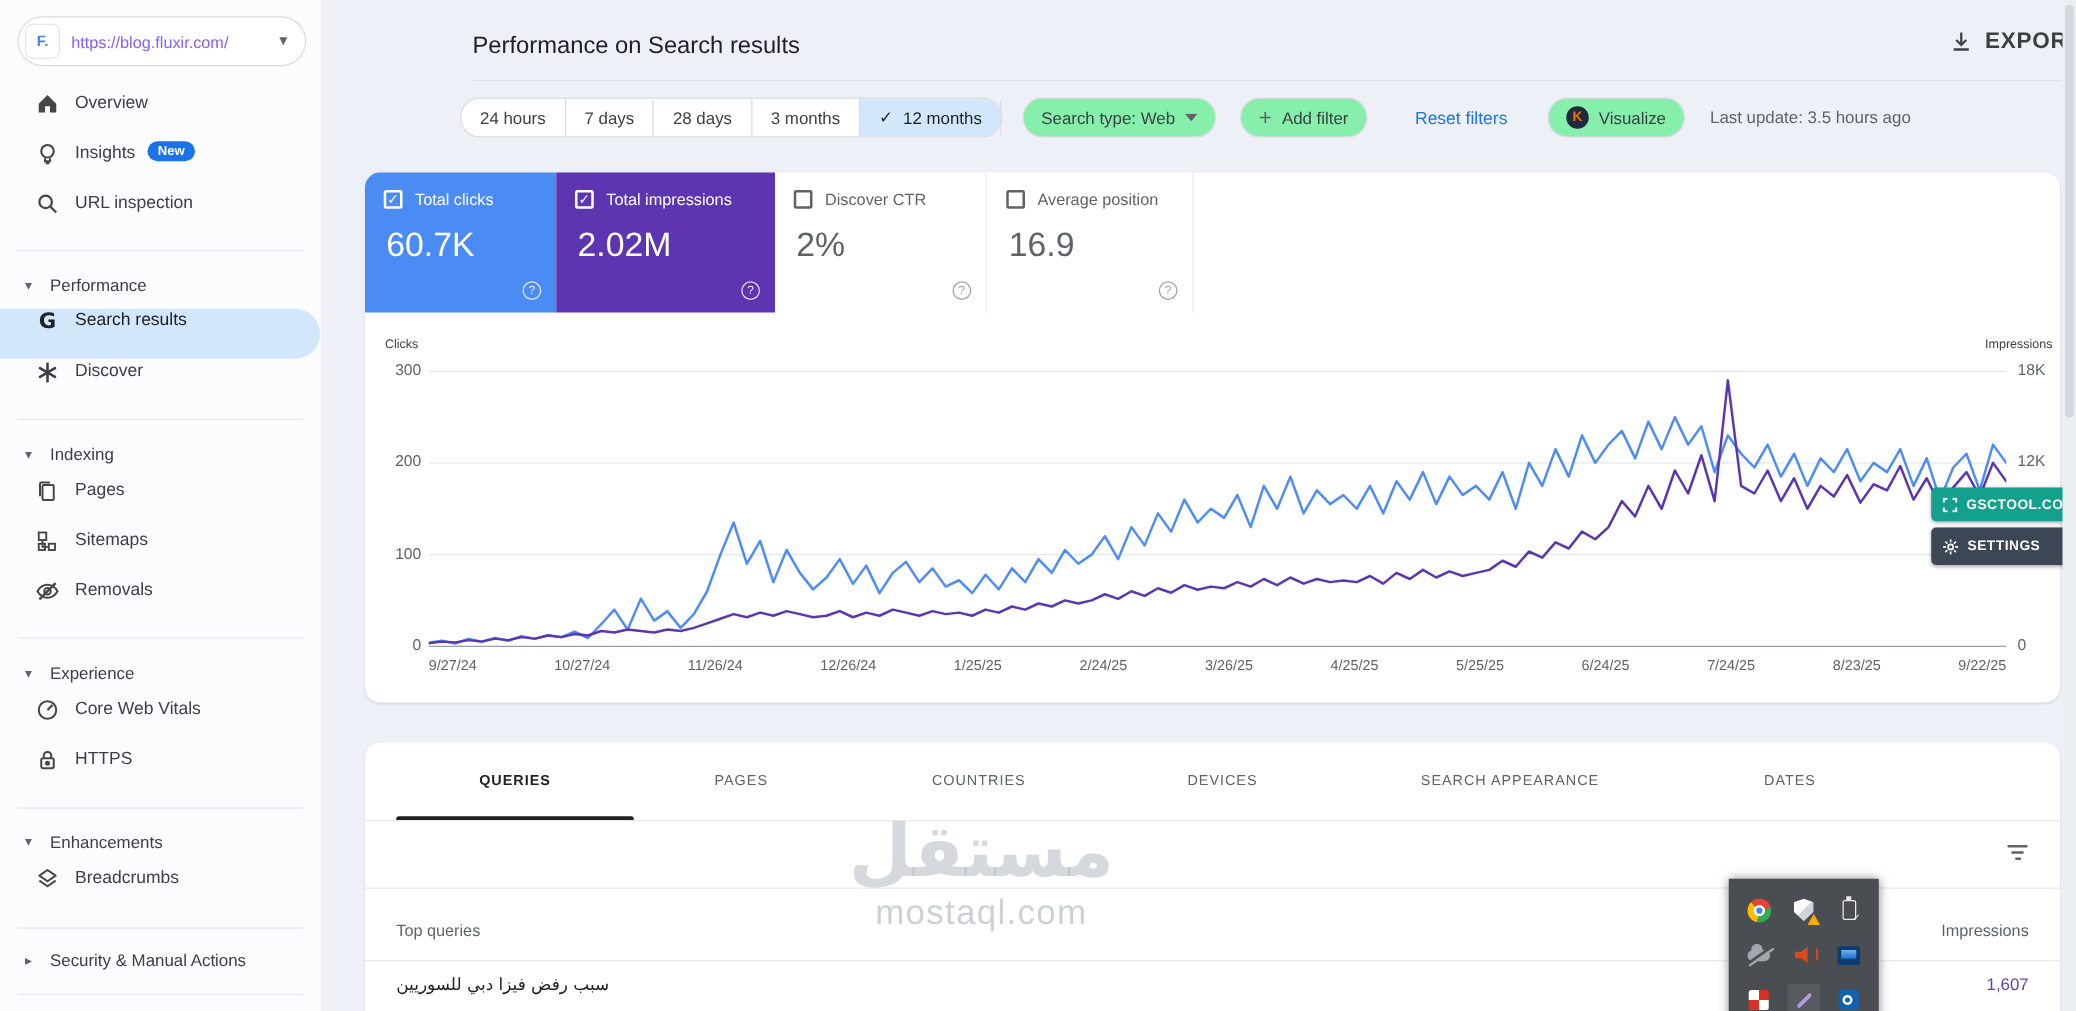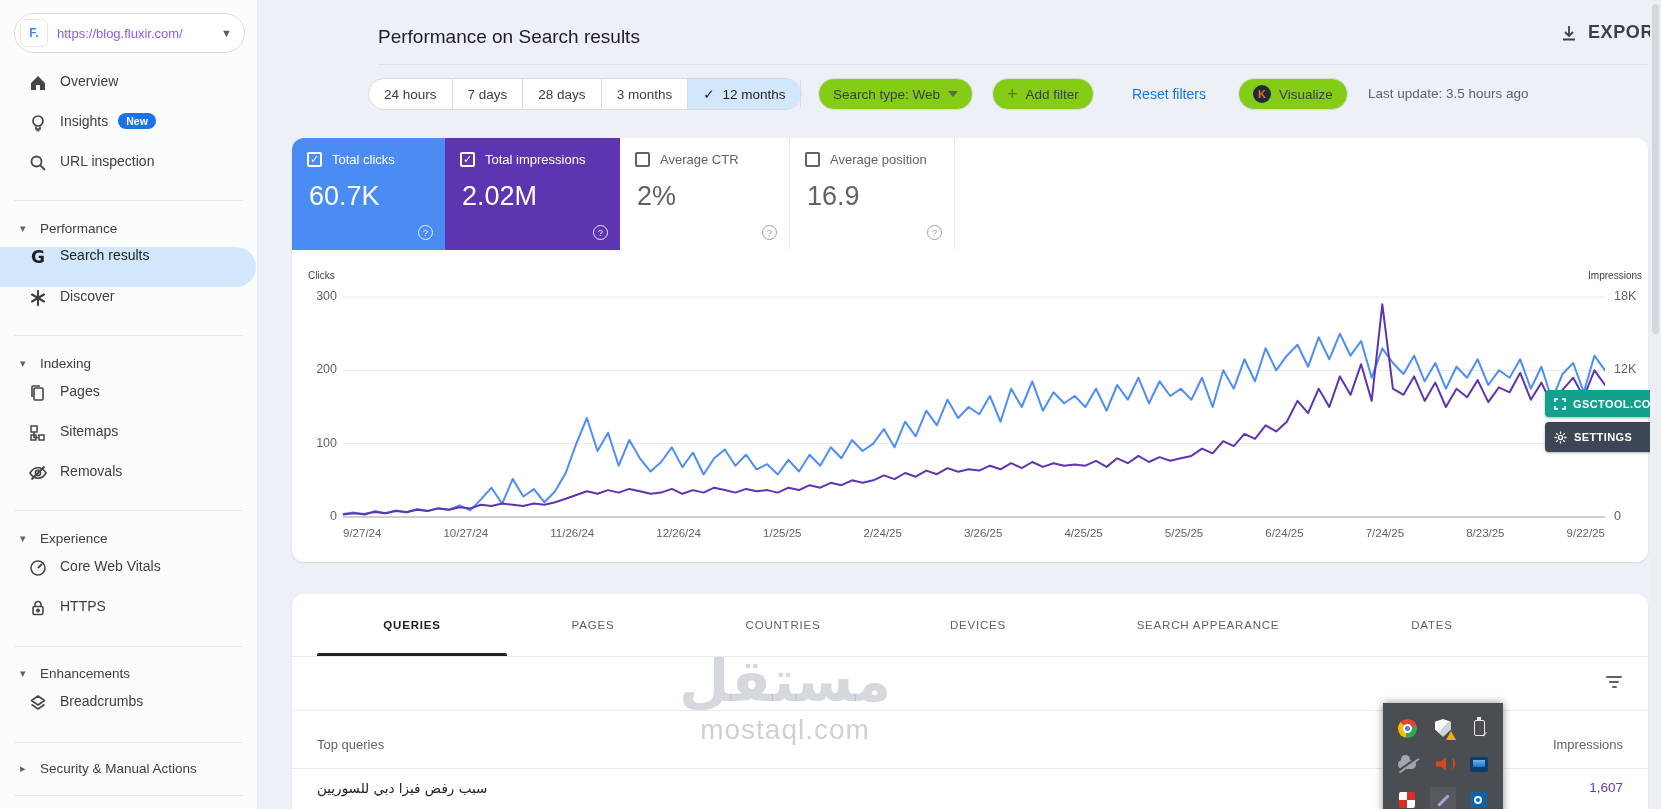--- a/index.html
+++ b/index.html
@@ -46,21 +46,21 @@
 
   
   .chips { position:absolute; left:368px; top:78px; height:32px; display:inline-flex;
            background:#fff; border:1px solid #dadce0; border-radius:16px; overflow:hidden; }
   .chip { display:flex; align-items:center; justify-content:center; padding:0 15px;
           font-size:13.5px; color:#3c4043; border-right:1px solid #dadce0; cursor:pointer;
           white-space:nowrap; }
   .chip:last-child { border-right:none; }
   .chip.sel { background:#d2e6fc; color:#1f1f1f; gap:8px; }
   .vdiv { position:absolute; left:800px; top:80px; width:1px; height:28px; background:#dadce0; }
-  .pill { position:absolute; top:78px; height:32px; background:#84cc16; border:1px solid #dadce0;
+  .pill { position:absolute; top:78px; height:32px; background:#86efac; border:1px solid #dadce0;
           border-radius:16px; display:flex; align-items:center; padding:0 14px; gap:8px;
           font-size:13.5px; color:#3c4043; cursor:pointer; white-space:nowrap; }
   .link-btn { position:absolute; top:86px; font-size:14px; color:#1a73e8; cursor:pointer; }
   .k-logo { width:18px; height:18px; border-radius:50%; background:#1f2b3c; color:#e8710a;
             font-size:11px; font-weight:bold; display:flex; align-items:center;
             justify-content:center; }
   .last-update { position:absolute; left:1368px; top:86px; font-size:13.5px; color:#5f6368; }
 
   
   .card { position:absolute; background:#fff; border-radius:12px;
@@ -382,21 +382,21 @@
       <span class="cb w">✓</span>
       <span>Total impressions</span>
     </div>
     <div class="tval">2.02M</div>
     <span class="help w">?</span>
   </div>
 
   <div class="tile" style="left:328px;width:170px;background:#fff;color:#5f6368;border-right:1px solid #e8eaed">
     <div class="trow">
       <span class="cb g"></span>
-      <span>Average CTR</span>
+      <span>Discover CTR</span>
     </div>
     <div class="tval">2%</div>
     <span class="help g">?</span>
   </div>
 
   <div class="tile" style="left:498px;width:165px;background:#fff;color:#5f6368;border-right:1px solid #e8eaed">
     <div class="trow">
       <span class="cb g"></span>
       <span>Average position</span>
     </div>

